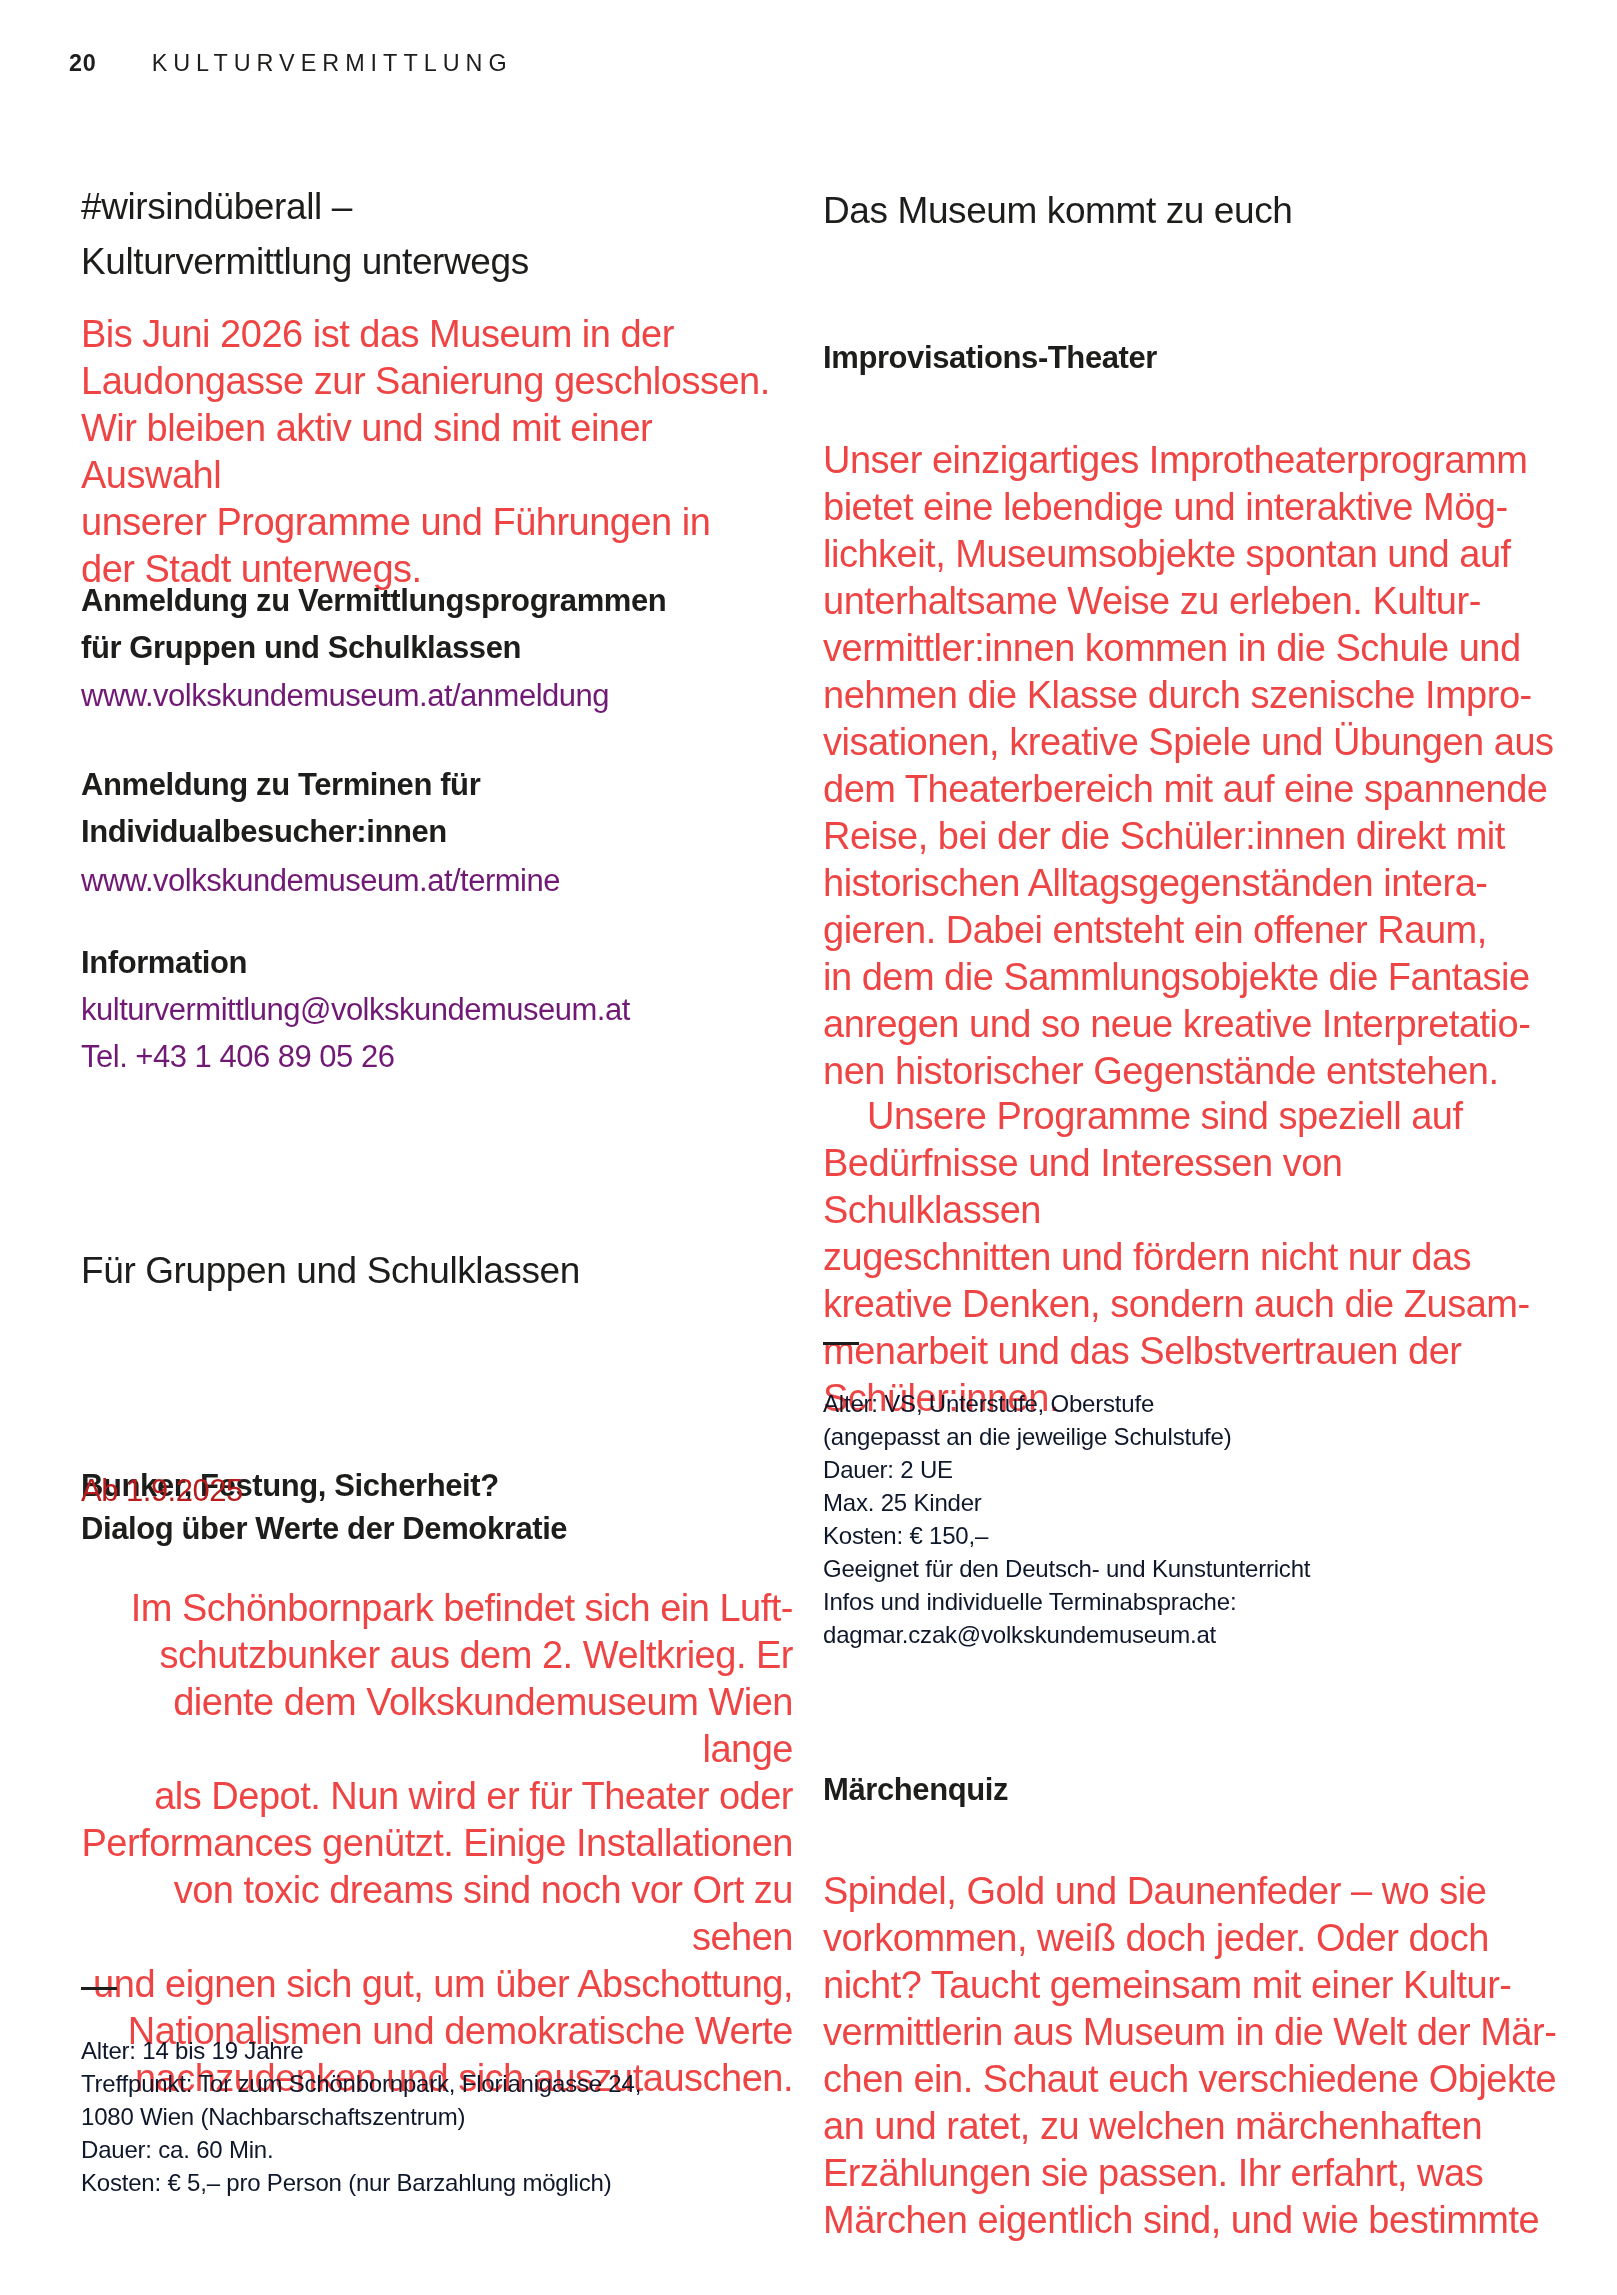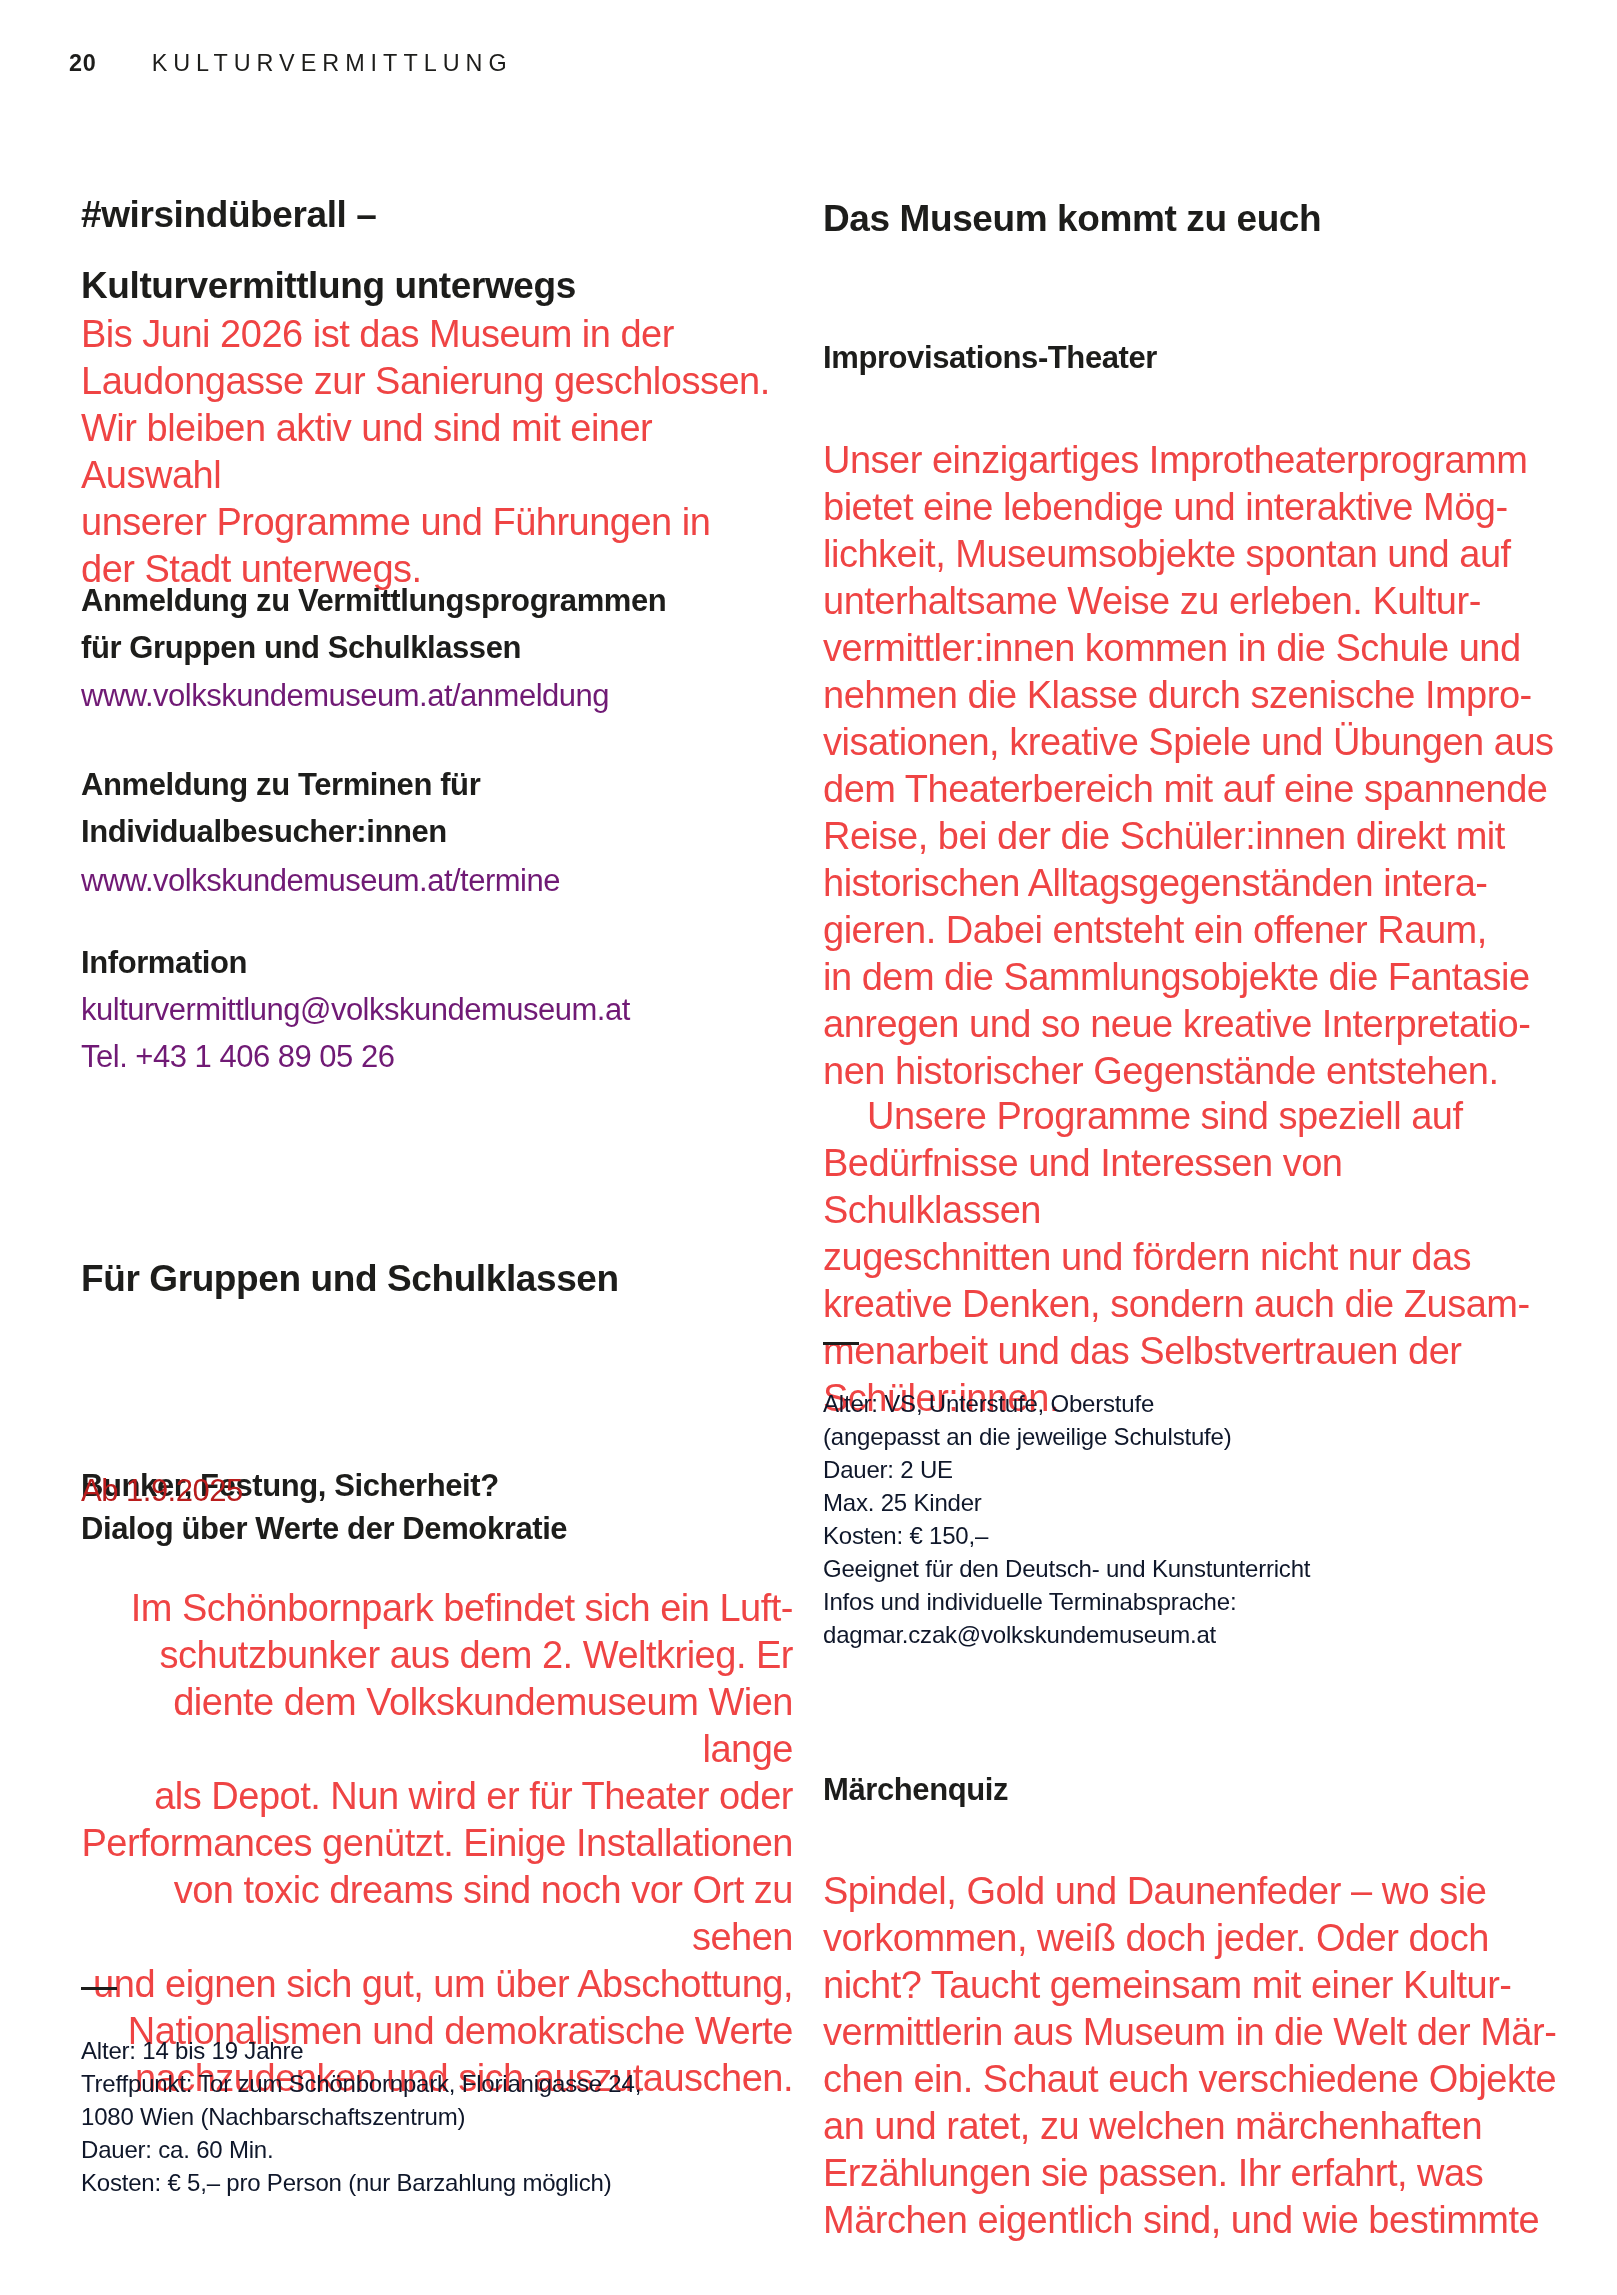--- a/index.html
+++ b/index.html
@@ -20,21 +20,21 @@
   .pagenum { font-size: 23.4px; font-weight: 700; letter-spacing: 0.8px; }
   .pagesec { font-size: 23.4px; font-weight: 500; letter-spacing: 6px; margin-left: 55px; }
 
   
   .col { position: absolute; top: 0; height: 2295px; }
   .col-left  { left: 81px;  width: 712px; }
   .col-right { left: 823px; width: 744px; }
 
   
   .h1 {
-    font-size: 37px; font-weight: 700; line-height: 71px;
+    font-size: 37px; font-weight: 400; line-height: 55px;
     letter-spacing: -0.4px;
   }
   .body-text {
     font-size: 38px; font-weight: 400; line-height: 47px;
     letter-spacing: -0.5px; color: #ef4444;
   }
   .subhead {
     font-size: 31px; font-weight: 700; line-height: 47px;
     letter-spacing: -0.4px;
   }

